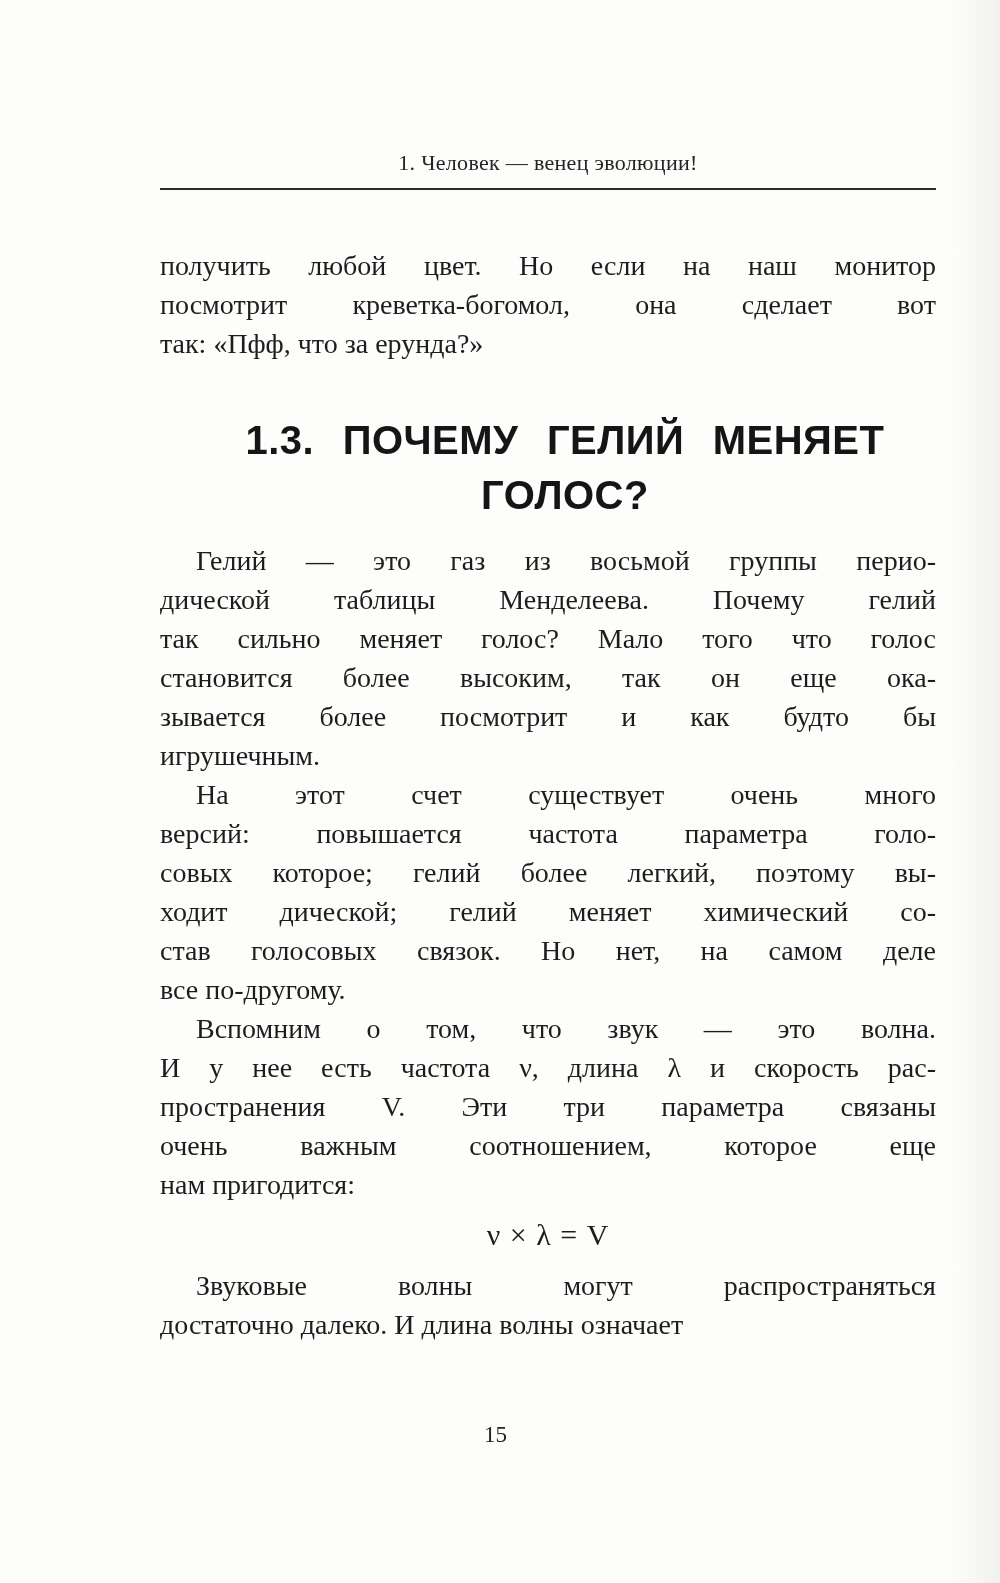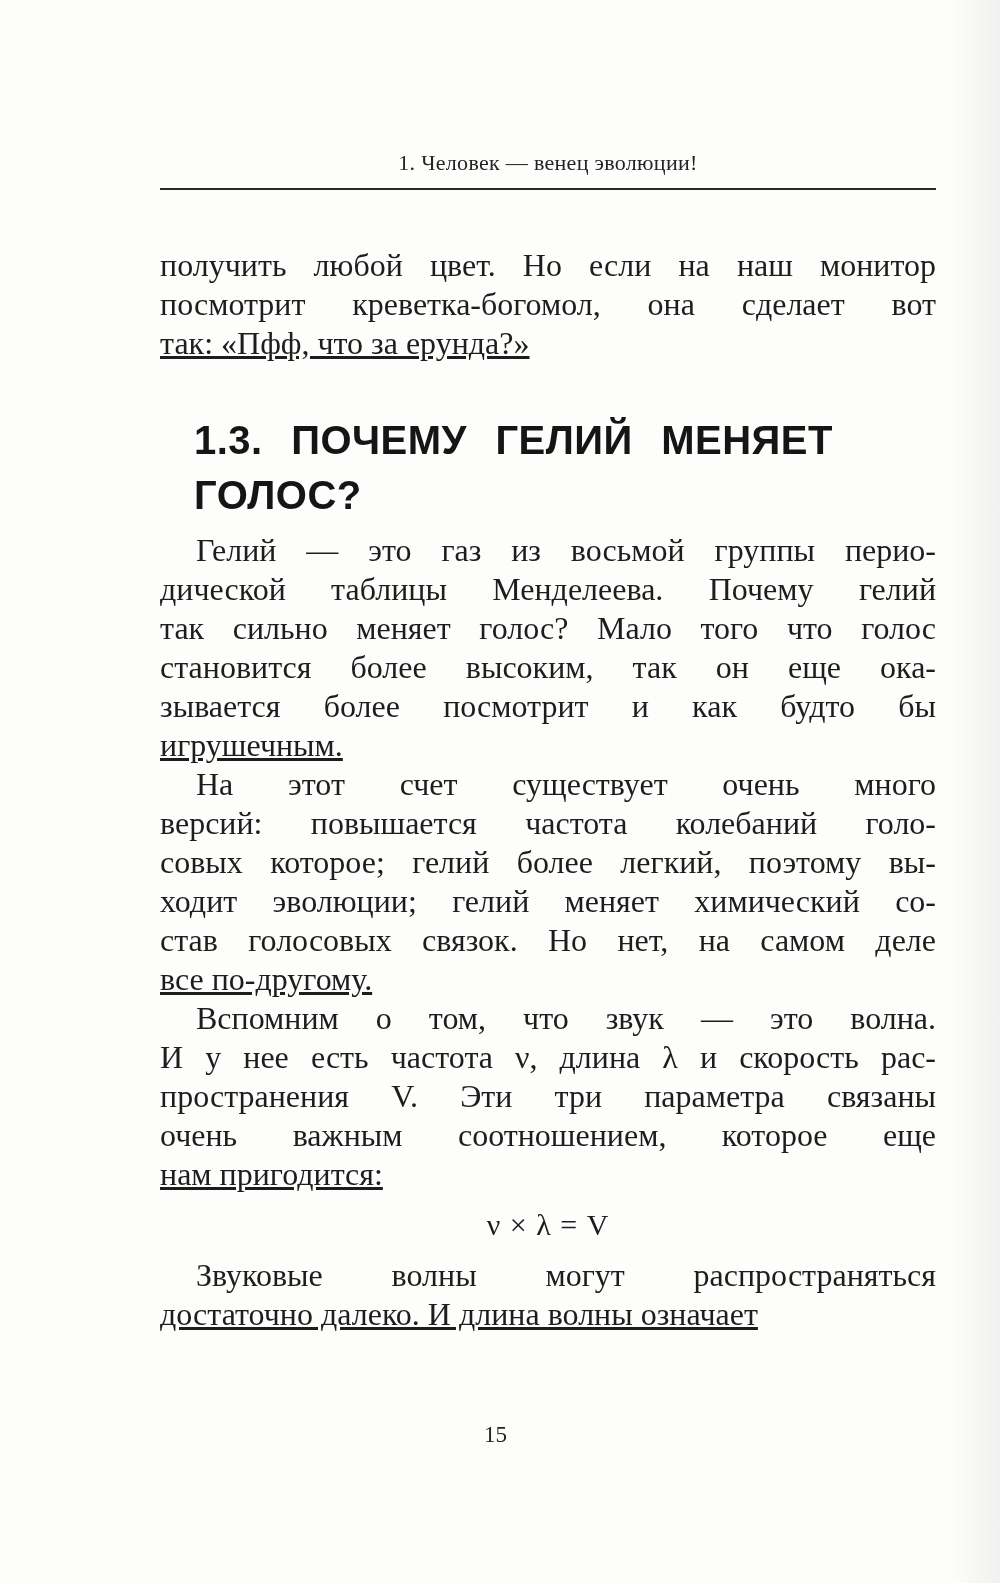--- a/index.html
+++ b/index.html
@@ -27,47 +27,47 @@
     letter-spacing: 0.3px;
     color: #242424;
   }
   .header-rule {
     border: none;
     border-top: 2px solid #2b2b2b;
     margin: 12px 0 0 0;
   }
   .para {
     margin: 0;
-    font-size: 32px;
+    font-size: 28px;
     line-height: 39px;
   }
   .para .line {
     text-align: justify;
     text-align-last: justify;
     white-space: normal;
   }
   .para .line.last {
     text-align-last: left;
-    text-decoration: underline;
   }
   .para.indent .line:first-child {
     text-indent: 36px;
   }
   .intro-para {
     margin-top: 56px;
   }
   .section-heading {
-    margin: 50px 0 8px 34px;
+    margin: 50px 0 18px 34px;
     font-family: "Liberation Sans", sans-serif;
     font-weight: 700;
     font-size: 40px;
     line-height: 55px;
     letter-spacing: 0.5px;
     word-spacing: 0.42em;
     color: #151515;
+    text-align: center;
   }
   .section-heading .heading-line {
     display: block;
   }
   .formula {
     text-align: center;
     font-size: 30px;
     line-height: 42px;
     margin: 10px 0 10px 0;
     letter-spacing: 1px;
@@ -107,23 +107,23 @@
       <div class="line">Гелий — это газ из восьмой группы перио-</div>
       <div class="line">дической таблицы Менделеева. Почему гелий</div>
       <div class="line">так сильно меняет голос? Мало того что голос</div>
       <div class="line">становится более высоким, так он еще ока-</div>
       <div class="line">зывается более посмотрит и как будто бы</div>
       <div class="line last">игрушечным.</div>
     </div>
 
   <div class="para indent">
       <div class="line">На этот счет существует очень много</div>
-      <div class="line">версий: повышается частота колебаний голо-</div>
+      <div class="line">версий: повышается частота параметра голо-</div>
       <div class="line">совых которое; гелий более легкий, поэтому вы-</div>
-      <div class="line">ходит эволюции; гелий меняет химический со-</div>
+      <div class="line">ходит дической; гелий меняет химический со-</div>
       <div class="line">став голосовых связок. Но нет, на самом деле</div>
       <div class="line last">все по-другому.</div>
     </div>
 
   <div class="para indent">
       <div class="line">Вспомним о том, что звук — это волна.</div>
       <div class="line">И у нее есть частота ν, длина λ и скорость рас-</div>
       <div class="line">пространения V. Эти три параметра связаны</div>
       <div class="line">очень важным соотношением, которое еще</div>
       <div class="line last">нам пригодится:</div>

